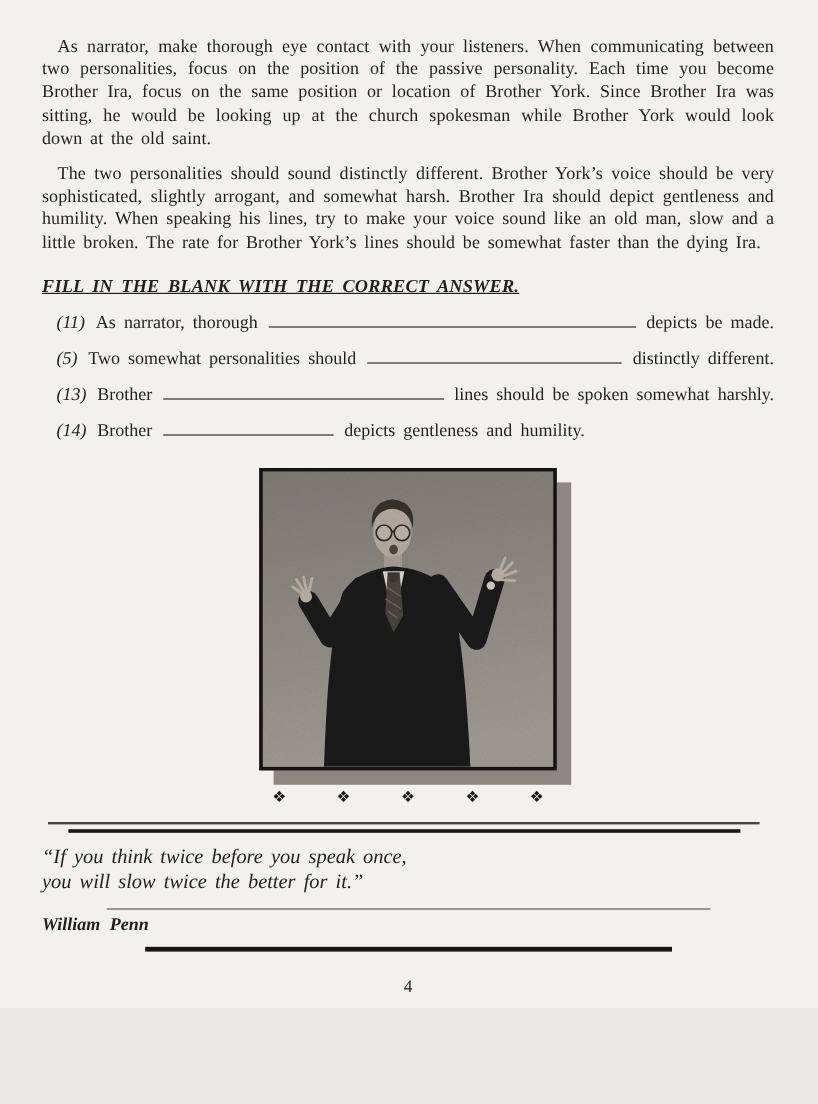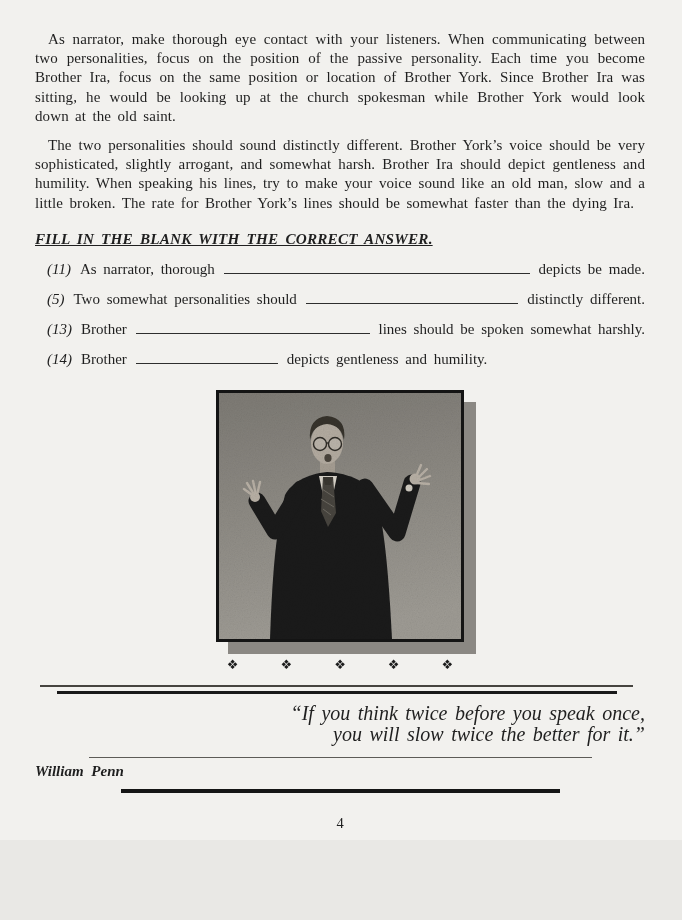--- a/index.html
+++ b/index.html
@@ -48,22 +48,22 @@
   .ornaments {
     margin-top:16px; display:flex; justify-content:center; gap:42px;
     font-family:"DejaVu Sans",sans-serif; font-size:13px; color:#1c1c1c;
     line-height:14px;
   }
 
   .rule-top    { height:2px; background:#46443f; width:593px; margin:13px 0 0 5px; }
   .rule-bottom { height:3px; background:#191919; width:560px; margin:4px 0 0 22px; }
 
   .quote {
-    margin-top:9px; text-align:right; font-style:italic;
-    font-size:20px; line-height:21px; word-spacing:2.5px;
+    margin-top:9px; text-align:left; font-style:italic;
+    font-size:17px; line-height:21px; word-spacing:2.5px;
   }
 
   .attr-rule-thin  { height:1px; background:#5d5b57; width:503px; margin:12px auto 0; }
   .attribution {
     margin-top:5px; text-align:left; font-weight:bold; font-style:italic;
     font-size:15px; word-spacing:4px;
   }
   .attr-rule-thick { height:4px; background:#151515; width:439px; margin:9px auto 0; }
 
   .page-number { margin-top:22px; text-align:center; font-size:14.5px; }

